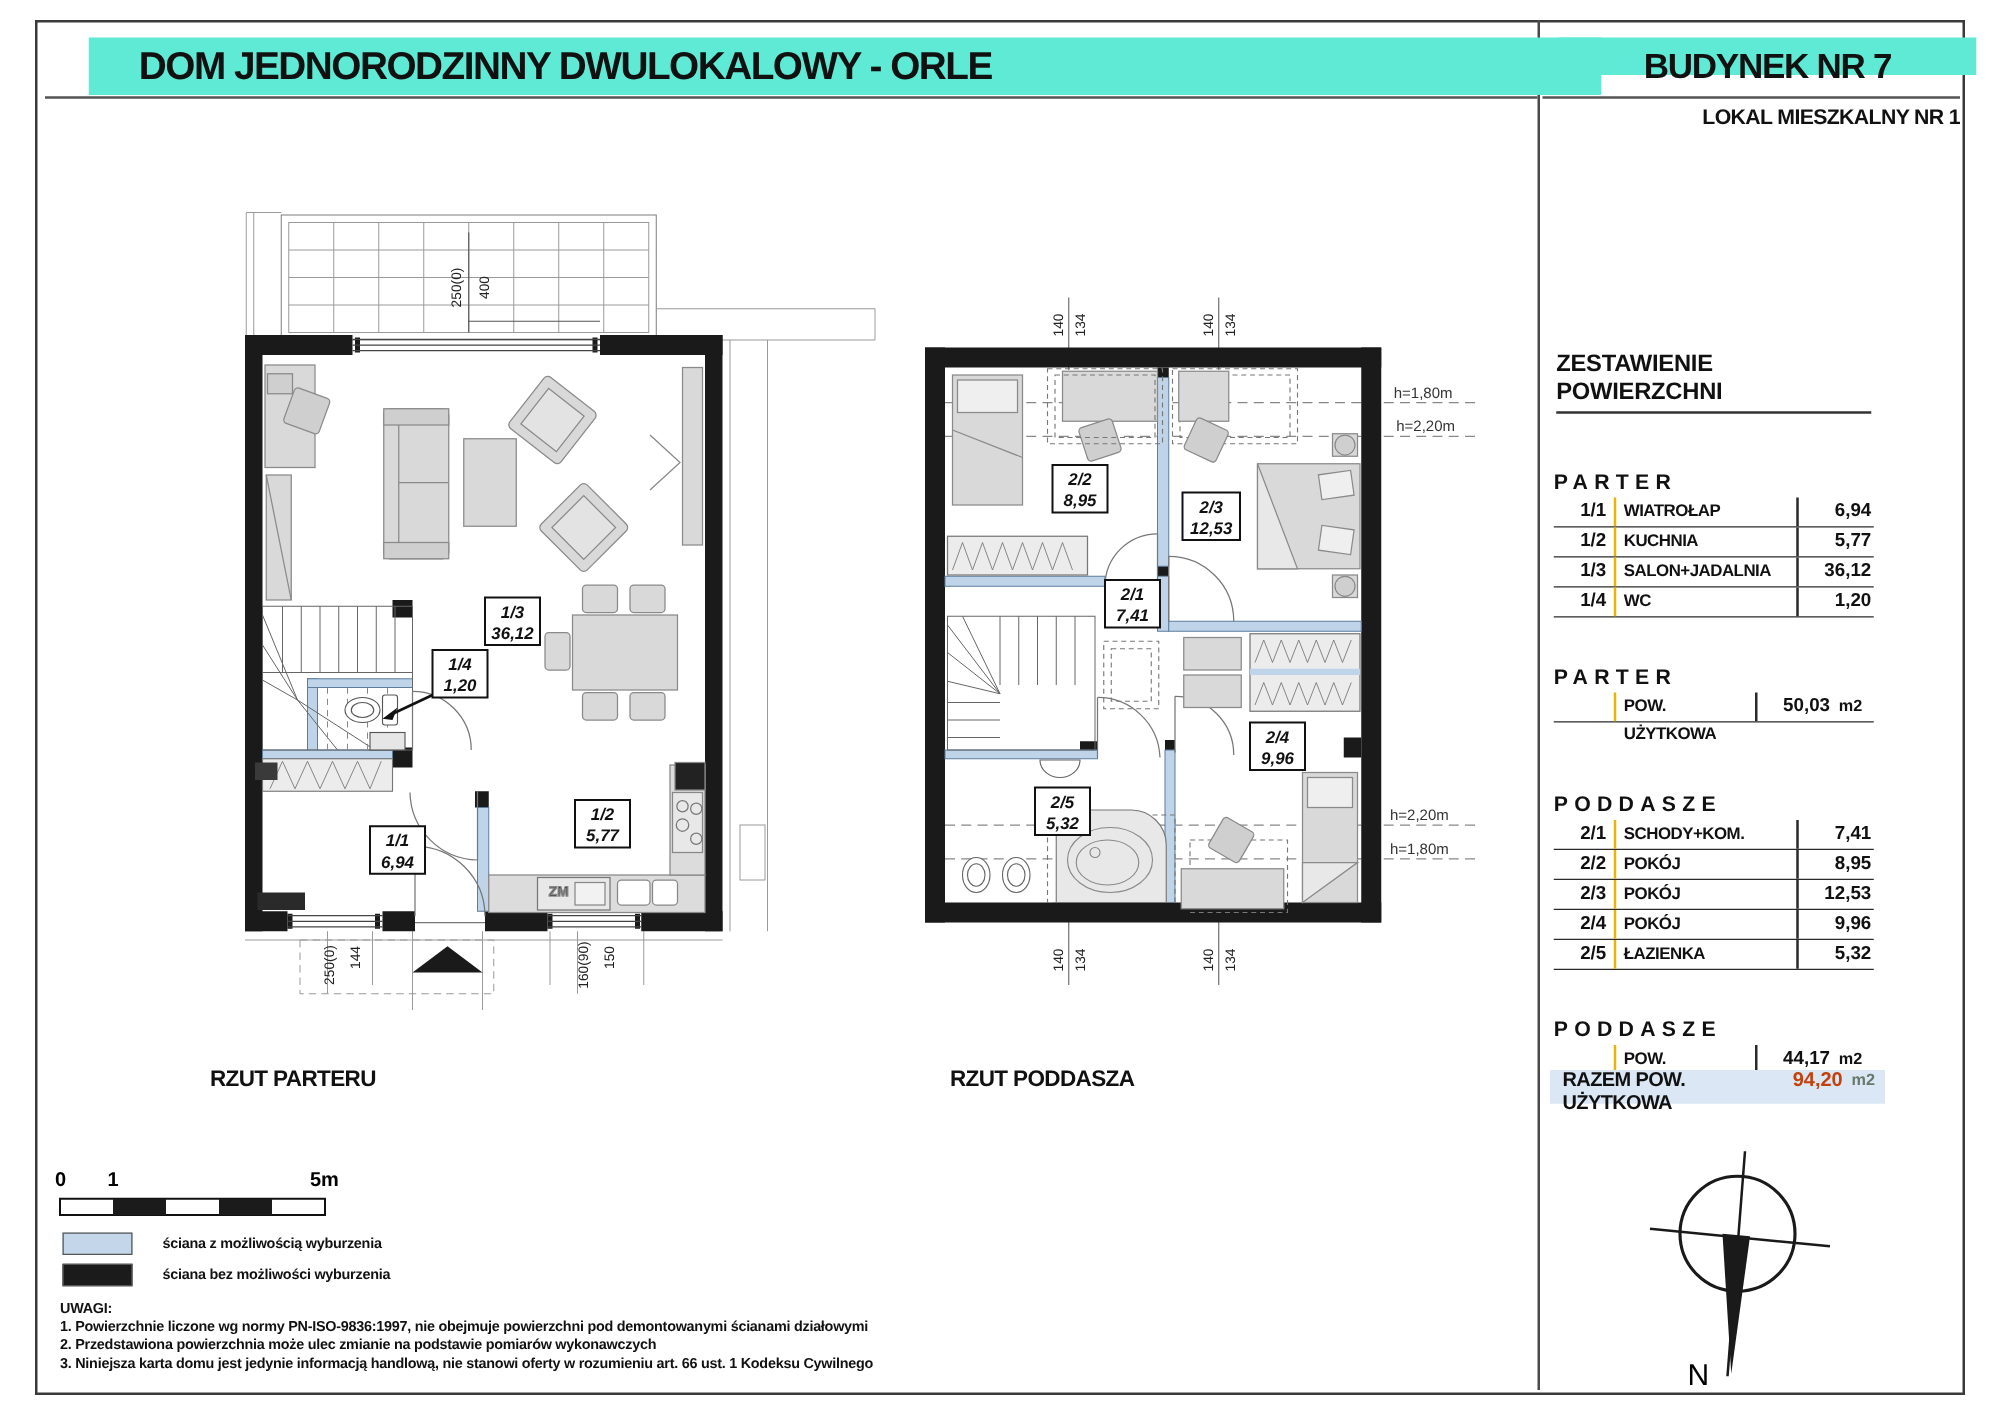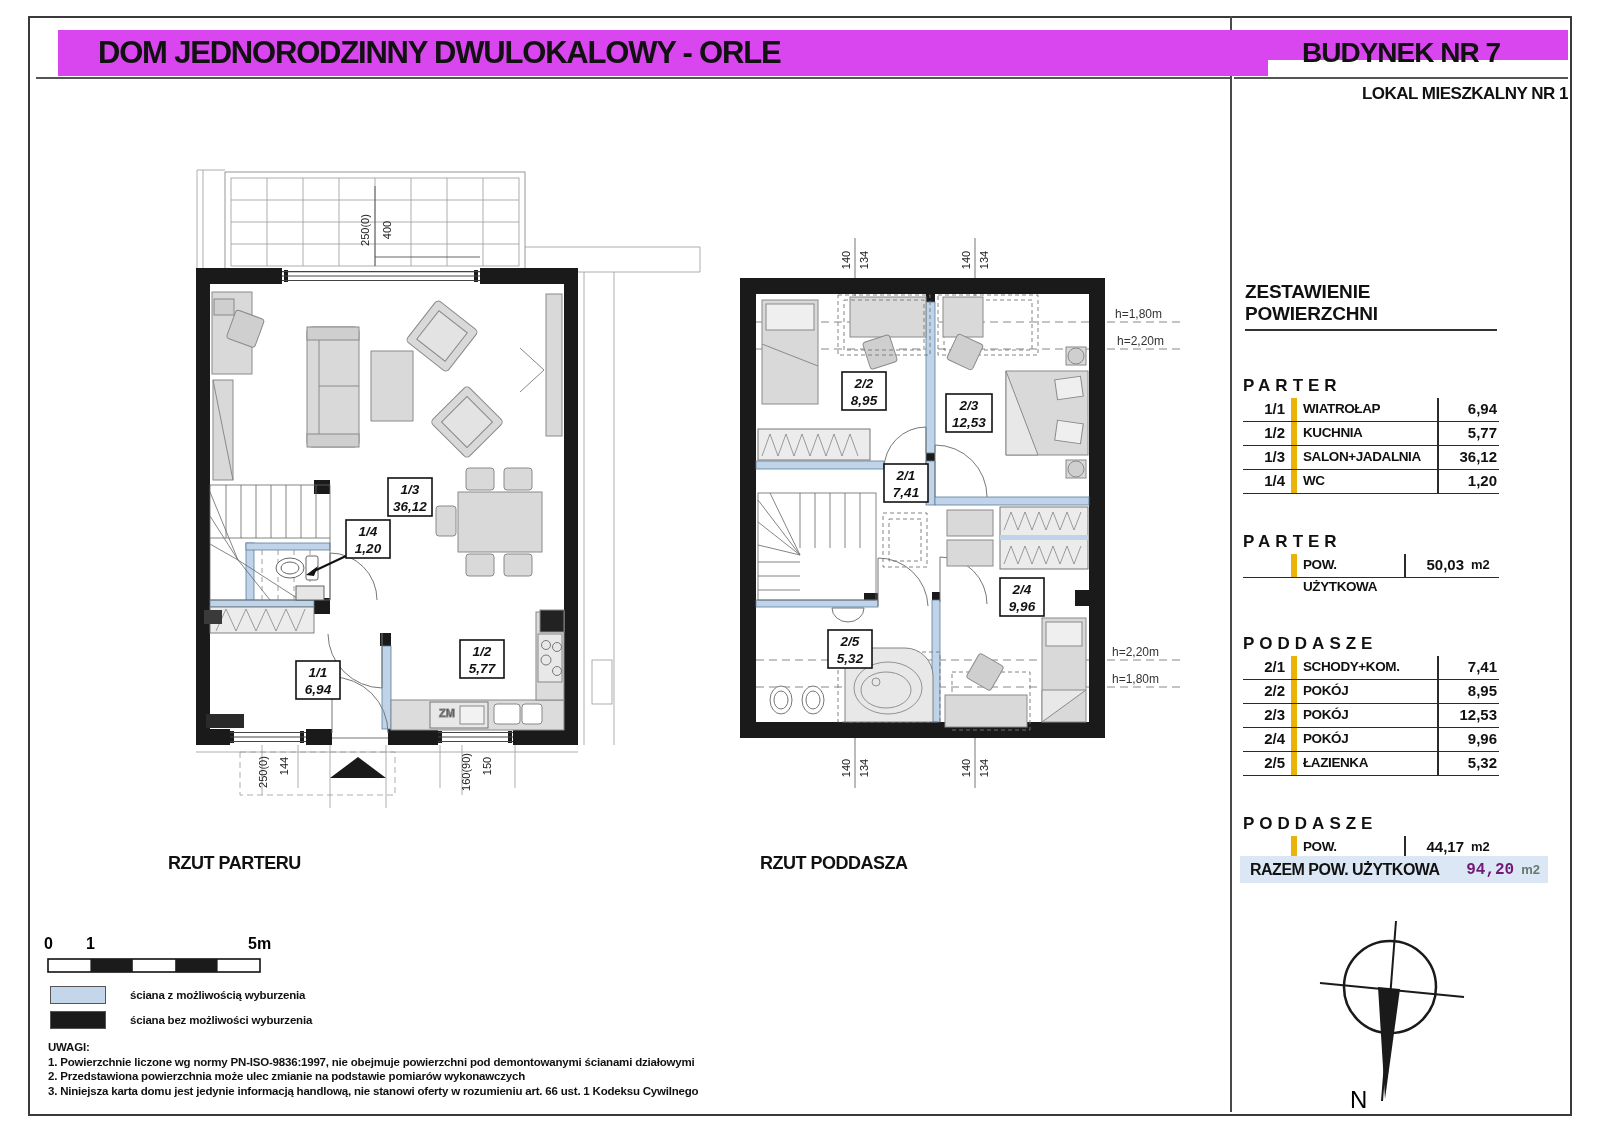--- a/index.html
+++ b/index.html
@@ -1,43 +1,43 @@
 <!DOCTYPE html>
 <html><head>
 <meta charset="utf-8">
 <style>
   html,body{margin:0;padding:0;background:#fff;}
   body{width:1600px;height:1131px;position:relative;font-family:"Liberation Sans",sans-serif;color:#111;}
   .abs{position:absolute;}
   #frame{left:28px;top:16px;width:1540px;height:1096px;border:2px solid #3a3a3a;}
   #vdivider{left:1230px;top:16px;height:1096px;border-left:2px solid #4a4a4a;}
-  .hdr-strip{background:#d946ef;}
+  .hdr-strip{background:#5eead4;margin-left:13px;}
   #title-strip{left:58px;top:30px;width:1170px;height:46px;line-height:46px;padding-left:40px;font-size:31px;font-weight:bold;letter-spacing:-1.2px;}
   #title-underline{left:36px;top:77px;width:1194px;border-top:2px solid #555;}
   #bldg-strip{left:1234px;top:30px;width:334px;height:30px;line-height:46px;text-align:center;font-size:28px;font-weight:bold;letter-spacing:-1px;}
   #bldg-underline{left:1234px;top:77px;width:334px;border-top:2px solid #555;}
   #unit-line{left:1234px;top:84px;width:334px;text-align:right;font-size:17px;font-weight:bold;letter-spacing:-0.5px;}
   .plan-caption{font-size:18px;font-weight:bold;letter-spacing:-0.5px;}
   #caption-parter{left:168px;top:853px;}
   #caption-poddasza{left:760px;top:853px;}
   
   #table-title{left:1245px;top:281px;width:252px;font-size:19px;font-weight:bold;letter-spacing:-0.2px;border-bottom:2px solid #333;padding-bottom:4px;}
   .tbl{left:1243px;width:286px;}
   #tbl-parter{top:338px;}
   #tbl-poddasze{top:596px;}
   .sec-hdr{height:24px;line-height:24px;font-size:17px;font-weight:bold;letter-spacing:5px;margin-top:36px;}
   .trow{display:flex;height:23px;align-items:stretch;border-bottom:1.5px solid #2a2a2a;width:256px;}
   .trow .code{width:42px;text-align:right;padding-right:6px;font-size:15px;font-weight:bold;line-height:22px;}
-  .trow .name{flex:1;border-left:6px solid #eab308;padding-left:6px;font-size:13.5px;font-weight:bold;letter-spacing:-0.4px;line-height:22px;}
+  .trow .name{flex:1;border-left:2px solid #eab308;padding-left:6px;font-size:13.5px;font-weight:bold;letter-spacing:-0.4px;line-height:22px;}
   .trow .val{width:58px;border-left:2px solid #2a2a2a;text-align:right;font-size:15px;font-weight:bold;line-height:22px;padding-right:2px;}
   .trow .unit{width:28px;font-size:13px;font-weight:bold;line-height:22px;padding-left:5px;}
   .trow.total{border-bottom:1.5px solid #2a2a2a;border-top:0;}
-  #razem-row{left:1240px;top:856px;width:308px;height:27px;background:#dbe7f4;display:flex;align-items:center;}
+  #razem-row{left:1240px;top:856px;width:268px;height:27px;background:#dbe7f4;display:flex;}
   #razem-row .lbl{font-size:16px;font-weight:bold;letter-spacing:-0.5px;padding-left:10px;}
-  #razem-row .val{margin-left:auto;font-size:16px;font-weight:bold;color:#701a75;font-family:Liberation Mono, monospace;}
+  #razem-row .val{margin-left:auto;font-size:16px;font-weight:bold;color:#c2410c;}
   #razem-row .unit{font-size:13px;font-weight:bold;color:#68796c;padding:0 8px 0 7px;}
   
   .legend-row{display:flex;align-items:center;gap:24px;}
   #legend-1{left:50px;top:986px;}
   #legend-2{left:50px;top:1011px;}
   .swatch{width:54px;height:16px;border:1px solid #555;}
   .legend-txt{font-size:11.5px;font-weight:bold;letter-spacing:-0.2px;}
   #notes{left:48px;top:1040px;width:700px;font-size:11.5px;font-weight:bold;letter-spacing:-0.2px;line-height:14.5px;}
   svg text{font-family:"Liberation Sans",sans-serif;}
   .dimtxt{font-size:11px;fill:#222;}

